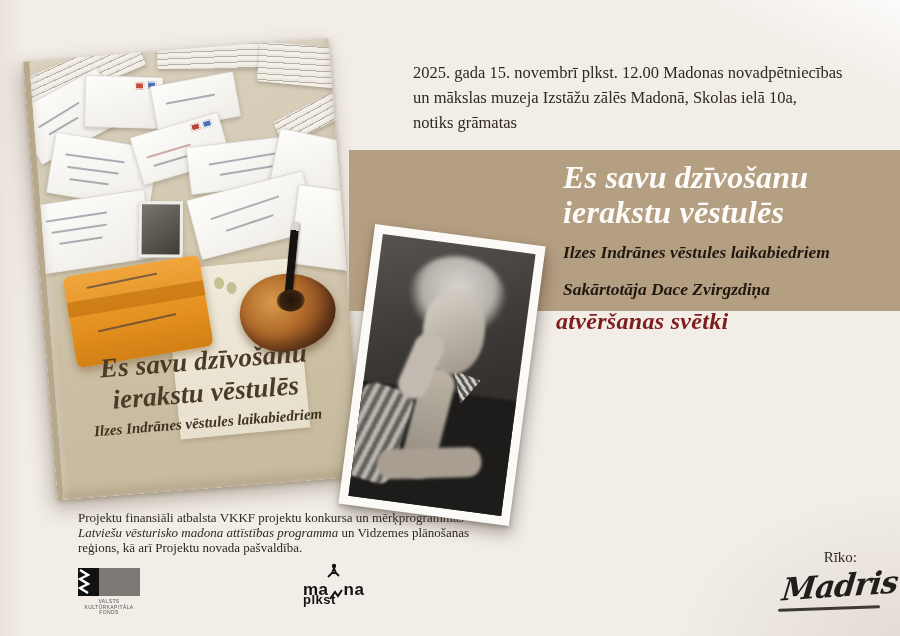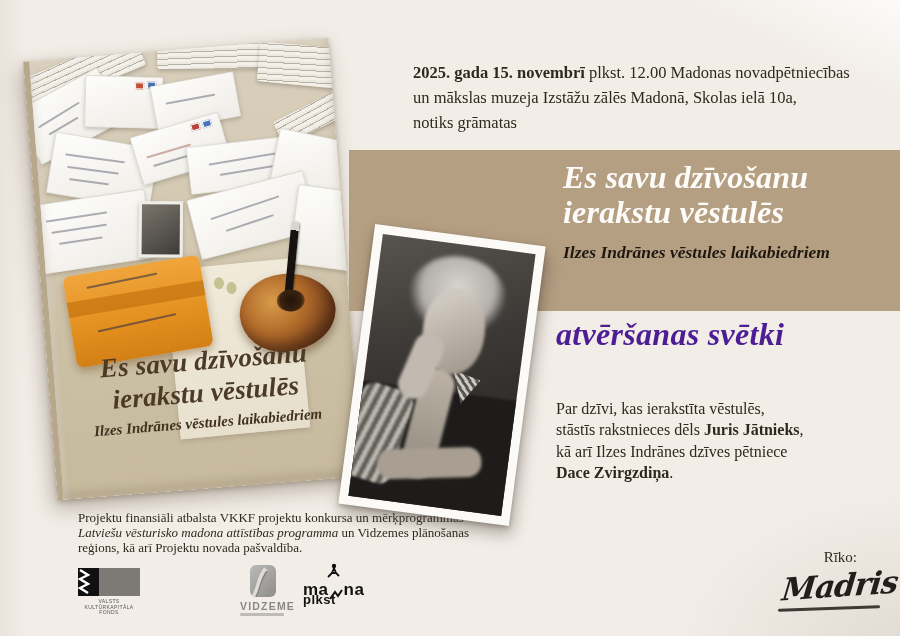--- a/index.html
+++ b/index.html
@@ -97,32 +97,32 @@
   .p-hand { left:40px; top:92px; width:30px; height:68px; transform:rotate(16deg); border-radius:14px;
     background:#c2bab0; filter:blur(1.5px); }
   .p-arm { left:52px; top:126px; width:34px; height:112px; transform:rotate(7deg); border-radius:16px;
     background:linear-gradient(180deg,#bcb3a6,#8f887c); filter:blur(1.5px); }
   .p-arm2 { left:24px; top:206px; width:104px; height:30px; transform:rotate(-9deg); border-radius:14px;
     background:#a89f92; filter:blur(1.5px); }
 
   
   .intro { position:absolute; left:413px; top:60px; width:482px;
     font-size:16.5px; line-height:25px; color:#2e2820; white-space:pre-line; }
-  .intro b { font-weight:bold;text-align:right; }
+  .intro b { font-weight:normal;text-align:right; }
 
   .banner { position:absolute; left:349px; top:150px; width:551px; height:161px;
     background:#b59f83; z-index:2; }
   .banner-inner { position:absolute; left:214px; top:0; width:330px; }
   .banner-title { margin-top:10px; font-family:"Liberation Serif", serif; font-style:italic; font-weight:bold;
     font-size:32px; line-height:35px; color:#fdfcf9; letter-spacing:0.2px; }
   .banner-subtitle { margin-top:12px; font-style:italic; font-weight:bold; font-size:17.5px; color:#20180f; }
   .banner-compiler { margin-top:16px; font-style:italic; font-weight:bold; font-size:17.5px; color:#20180f; }
 
-  .headline { position:absolute; left:556px; top:316px; font-style:italic; font-weight:bold;
-    font-size:32px; color:#4c1d95; letter-spacing:0.3px; z-index:3; }
+  .headline { position:absolute; left:556px; top:308px; font-style:italic; font-weight:bold;
+    font-size:24px; color:#7f1d1d; letter-spacing:0.3px; z-index:3; }
 
   .about { position:absolute; left:556px; top:376px; width:340px;
     font-size:16px; line-height:21.5px; color:#2e2820; white-space:pre-line; z-index:3; }
   .about p + p { margin-top:10px; }
   .about b { font-weight:bold; }
   .about .bi { font-weight:bold; font-style:italic; }
 
   
   .funding { position:absolute; left:78px; top:511px; width:440px;
     font-size:13px; line-height:14.8px; color:#2e2820; white-space:pre-line; }
@@ -235,20 +235,21 @@
     </div>
 
     <div class="cover-title preline"><span>Es savu dzīvošanu</span><br><span>ierakstu vēstulēs</span></div>
     <div class="cover-subtitle">Ilzes Indrānes vēstules laikabiedriem</div>
   </div>
 
   <div class="banner">
     <div class="banner-inner">
       <div class="banner-title"><span>Es savu dzīvošanu</span><br><span>ierakstu vēstulēs</span></div>
       <div class="banner-subtitle">Ilzes Indrānes vēstules laikabiedriem</div>
+      <div class="banner-compiler">Sakārtotāja Dace Zvirgzdiņa</div>
     </div>
   </div>
 
   <div class="photo">
     <div class="portrait">
       <div class="p-body"></div>
       <div class="p-sleeve"></div>
       <div class="p-collar"></div>
       <div class="p-hair"></div>
       <div class="p-face"></div>
@@ -258,24 +259,20 @@
     </div>
   </div>
 
   <div class="intro"><b>2025. gada 15. novembrī</b><span> plkst. 12.00 Madonas novadpētniecības
 un mākslas muzeja Izstāžu zālēs Madonā, Skolas ielā 10a,
 notiks grāmatas</span></div>
 
   <div class="headline">atvēršanas svētki</div>
 
   <div class="about">
-    <p><span>Par dzīvi, kas ierakstīta vēstulēs,
-stāstīs rakstnieces dēls </span><b>Juris Jātnieks</b><span>,
-kā arī Ilzes Indrānes dzīves pētniece
-</span><b>Dace Zvirgzdiņa</b><span>.</span></p>
   </div>
 
   <div class="funding"><span>Projektu finansiāli atbalsta VKKF projektu konkursa un mērķprogrammas
 </span><i>Latviešu vēsturisko madona attīstības programma</i><span> un Vidzemes plānošanas
 reģions, kā arī Projektu novada pašvaldība.</span></div>
 
   <div class="logos">
 
     <div class="vkkf">
       <div class="vkkf-mark">
@@ -284,30 +281,20 @@
             <path d="M2,2 L10,7 L2,11 L10,16 L2,20 L10,25" stroke="#fff" stroke-width="2.4" fill="none"></path>
           </svg>
         </div>
         <div class="vkkf-rect"></div>
       </div>
       <div class="vkkf-label">VALSTS
 KULTŪRKAPITĀLA FONDS</div>
     </div>
 
 
-    <div class="vidzeme">
-      <div class="vz-icon">
-        <svg width="26" height="32" viewBox="0 0 26 32">
-          <path d="M4,32 C10,22 8,14 16,4" stroke="#e8e6e2" stroke-width="5" fill="none" opacity="0.85"></path>
-          <path d="M6,32 C11,23 10,15 17,6" stroke="#5f5d59" stroke-width="1.6" fill="none" opacity="0.7"></path>
-        </svg>
-      </div>
-      <div class="vz-label">VIDZEME</div>
-      <div class="vz-tag"></div>
-    </div>
 
     <div class="madona">
       <div class="md-figure">
         <svg width="16" height="17" viewBox="0 0 16 17">
           <circle cx="9" cy="3" r="2.2" fill="#111"></circle>
           <path d="M9,5 L7,10 L3,14 M9,5 L11,10 L14,13 M7,10 L11,10" stroke="#111" stroke-width="1.8" fill="none"></path>
         </svg>
       </div>
       <div class="md-line1">
         <span>ma</span>

